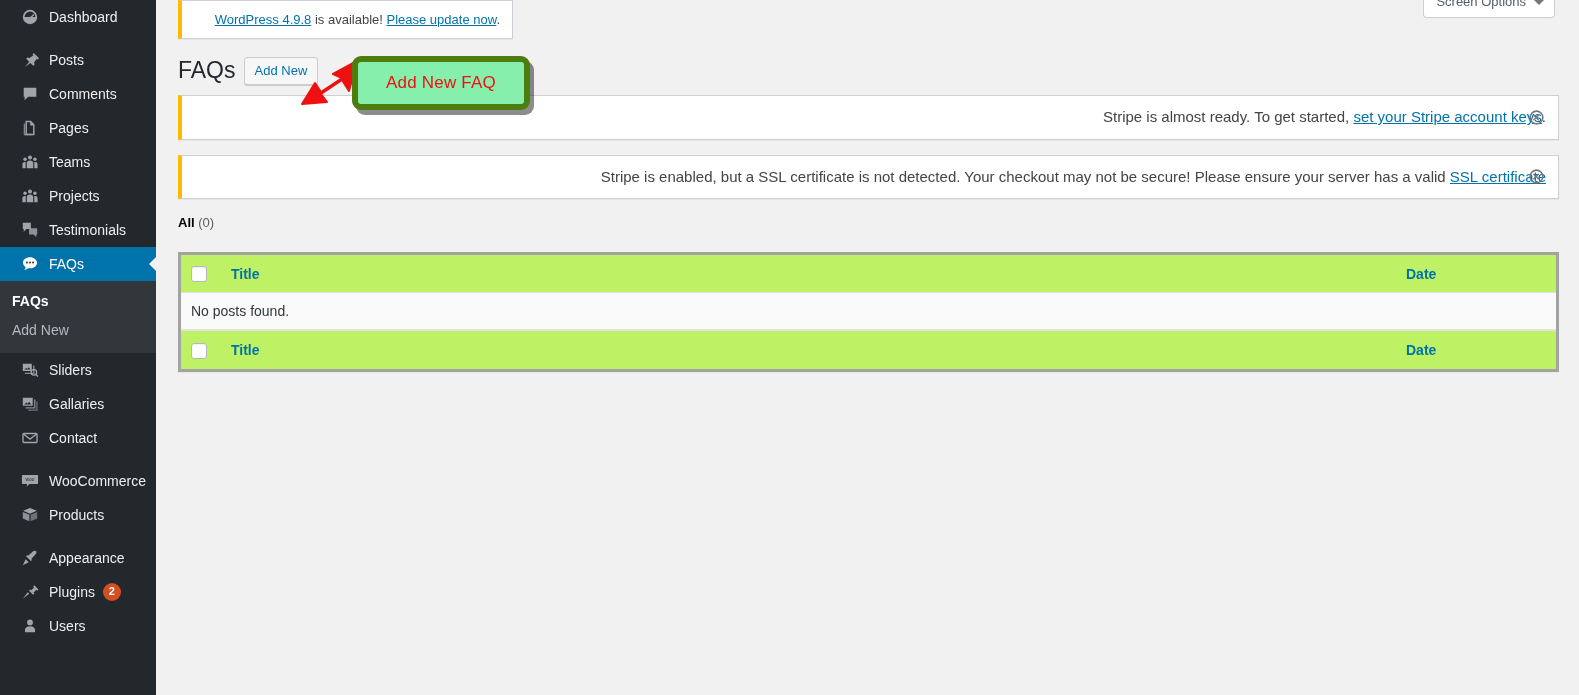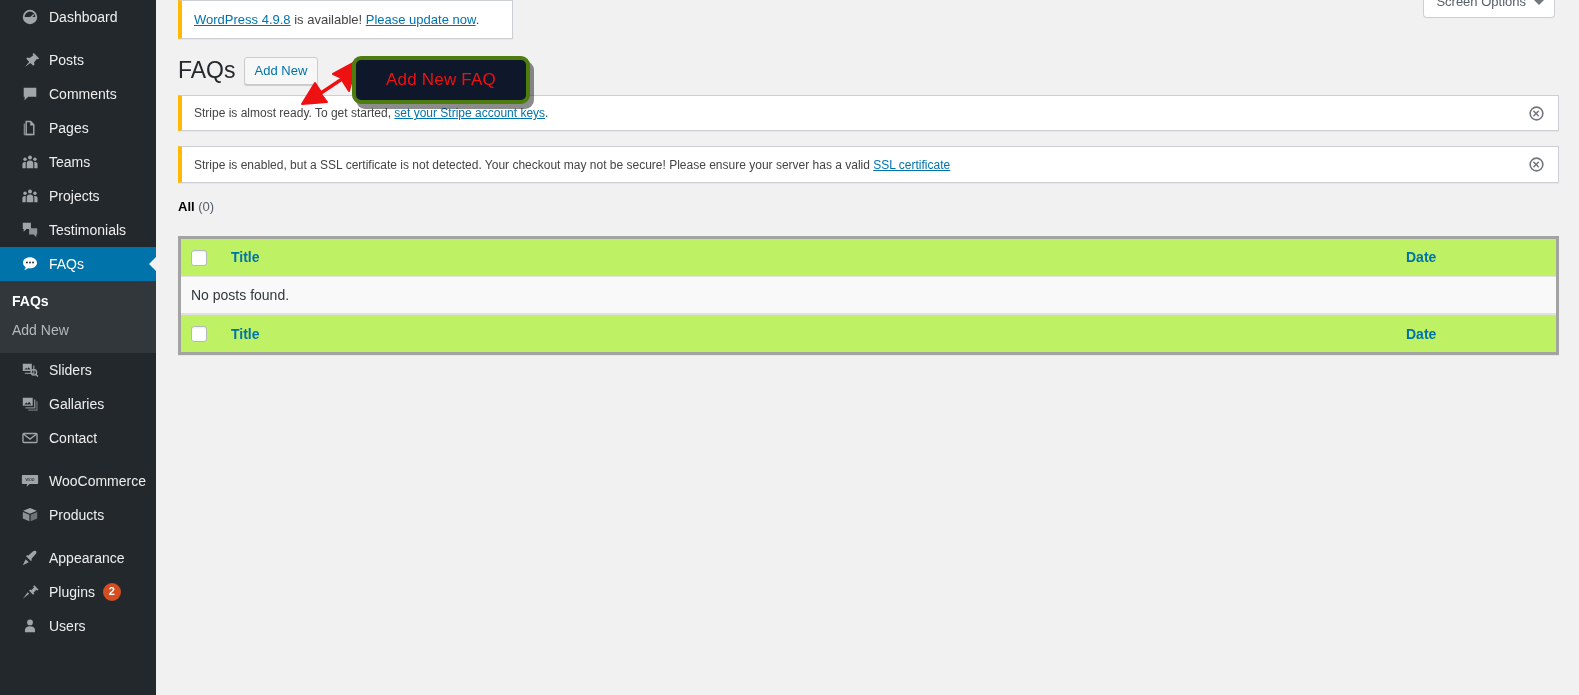--- a/index.html
+++ b/index.html
@@ -122,24 +122,25 @@
 
   
   .notice {
     position: relative;
     background: #fff;
     border: 1px solid #ccd0d4;
     border-left: 4px solid #ffb900;
     box-shadow: 0 1px 1px rgba(0,0,0,.04);
     padding: 1px 12px;
     margin: 5px 0 15px 0;
+    text-align: right;
   }
   .notice p {
     margin: 0.6em 0;
-    font-size: 12px;
+    font-size: 15px;
     line-height: 1.5;
     color: #444;
   }
   .notice a { color: #0073aa; text-decoration: underline; }
   .notice-dismiss {
     position: absolute;
     top: 50%; right: 12px;
     margin-top: -10px;
     width: 20px; height: 20px;
     cursor: pointer;
@@ -248,23 +249,23 @@
 
   
   #annotation-layer {
     position: absolute; left: 0; top: 0;
     width: 1579px; height: 695px;
     pointer-events: none;
   }
   .callout-box {
     position: absolute;
     left: 352px; top: 56px;
-    width: 178px; height: 48px;
-    background: #0f172a;
-    border: 4px solid #4d7c0f;
+    width: 178px; height: 54px;
+    background: #86efac;
+    border: 6px solid #4d7c0f;
     border-radius: 9px;
     box-shadow: 4px 5px 0 rgba(0,0,0,.45);
     display: flex; align-items: center; justify-content: center;
   }
   .callout-box .callout-text {
     color: #ee1111;
     font-size: 17px;
     font-weight: 400;
     white-space: nowrap;
     letter-spacing: .2px;

